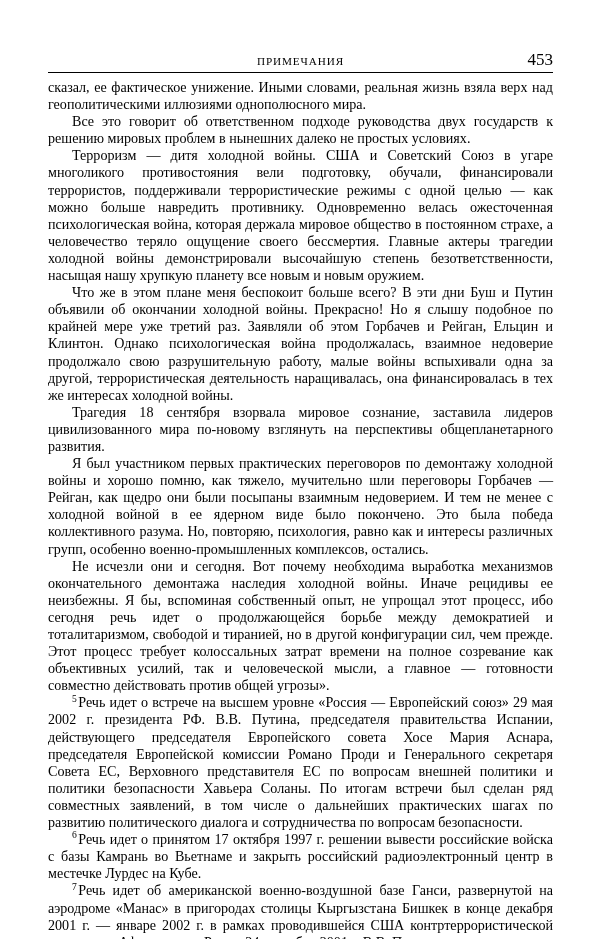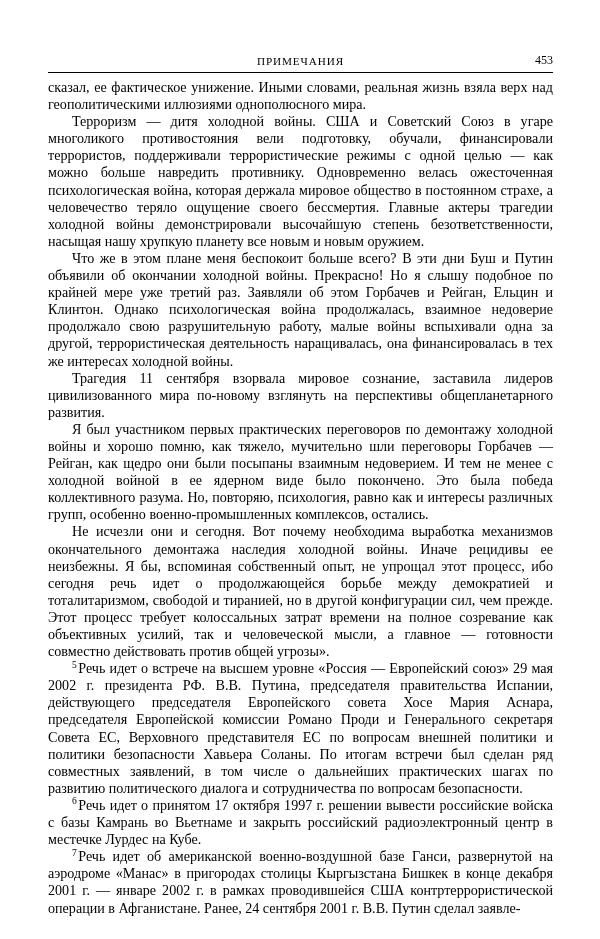--- a/index.html
+++ b/index.html
@@ -46,21 +46,21 @@
     text-align: center;
     font-size: 11.2px;
     letter-spacing: 0.9px;
     font-family: "Liberation Serif", "DejaVu Serif", serif;
     line-height: 14px;
   }
   .rh-pageno {
     position: absolute;
     right: 0;
     top: -2px;
-    font-size: 12px;
+    font-size: 17px;
     line-height: 16px;
     font-family: "Liberation Serif", "DejaVu Serif", serif;
   }
   .rh-rule {
     position: absolute;
     left: 0;
     right: 0;
     top: 18px;
     height: 0;
     border-top: 1.5px solid #000;
@@ -116,27 +116,28 @@
       <div class="rh-title">ПРИМЕЧАНИЯ</div>
       <div class="rh-pageno">453</div>
       <div class="rh-rule"></div>
     </div>
   </div>
 
   <div class="textblock">
 
     <p class="para noindent"><span class="txt">сказал, ее фактическое унижение. Иными словами, реальная жизнь взяла верх над геополитическими иллюзиями однополюсного мира.</span></p>
 
+    <p class="para"><span class="txt">Все это говорит об ответственном подходе руководства двух государств к решению мировых проблем в нынешних далеко не простых условиях.</span></p>
 
 
     <p class="para"><span class="txt">Терроризм — дитя холодной войны. США и Советский Союз в угаре многоликого противостояния вели подготовку, обучали, финансировали террористов, поддерживали террористические режимы с одной целью — как можно больше навредить противнику. Одновременно велась ожесточенная психологическая война, которая держала мировое общество в постоянном страхе, а человечество теряло ощущение своего бессмертия. Главные актеры трагедии холодной войны демонстрировали высочайшую степень безответственности, насыщая нашу хрупкую планету все новым и новым оружием.</span></p>
 
     <p class="para"><span class="txt">Что же в этом плане меня беспокоит больше всего? В эти дни Буш и Путин объявили об окончании холодной войны. Прекрасно! Но я слышу подобное по крайней мере уже третий раз. Заявляли об этом Горбачев и Рейган, Ельцин и Клинтон. Однако психологическая война продолжалась, взаимное недоверие продолжало свою разрушительную работу, малые войны вспыхивали одна за другой, террористическая деятельность наращивалась, она финансировалась в тех же интересах холодной войны.</span></p>
 
-    <p class="para"><span class="txt">Трагедия 11 сентября взорвала мировое сознание, заставила лидеров цивилизованного мира по-новому взглянуть на перспективы общепланетарного развития.</span></p>
+    <p class="para"><span class="txt">Трагедия 18 сентября взорвала мировое сознание, заставила лидеров цивилизованного мира по-новому взглянуть на перспективы общепланетарного развития.</span></p>
 
     <p class="para"><span class="txt">Я был участником первых практических переговоров по демонтажу холодной войны и хорошо помню, как тяжело, мучительно шли переговоры Горбачев — Рейган, как щедро они были посыпаны взаимным недоверием. И тем не менее с холодной войной в ее ядерном виде было покончено. Это была победа коллективного разума. Но, повторяю, психология, равно как и интересы различных групп, особенно военно-промышленных комплексов, остались.</span></p>
 
     <p class="para"><span class="txt">Не исчезли они и сегодня. Вот почему необходима выработка механизмов окончательного демонтажа наследия холодной войны. Иначе рецидивы ее неизбежны. Я бы, вспоминая собственный опыт, не упрощал этот процесс, ибо сегодня речь идет о продолжающейся борьбе между демократией и тоталитаризмом, свободой и тиранией, но в другой конфигурации сил, чем прежде. Этот процесс требует колоссальных затрат времени на полное созревание как объективных усилий, так и человеческой мысли, а главное — готовности совместно действовать против общей угрозы».</span></p>
 
     <p class="para"><sup class="fnmark">5</sup><span class="txt">Речь идет о встрече на высшем уровне «Россия — Европейский союз» 29 мая 2002 г. президента РФ. В.В. Путина, председателя правительства Испании, действующего председателя Европейского совета Хосе Мария Аснара, председателя Европейской комиссии Романо Проди и Генерального секретаря Совета ЕС, Верховного представителя ЕС по вопросам внешней политики и политики безопасности Хавьера Соланы. По итогам встречи был сделан ряд совместных заявлений, в том числе о дальнейших практических шагах по развитию политического диалога и сотрудничества по вопросам безопасности.</span></p>
 
     <p class="para"><sup class="fnmark">6</sup><span class="txt">Речь идет о принятом 17 октября 1997 г. решении вывести российские войска с базы Камрань во Вьетнаме и закрыть российский радиоэлектронный центр в местечке Лурдес на Кубе.</span></p>
 
     <p class="para"><sup class="fnmark">7</sup><span class="txt">Речь идет об американской военно-воздушной базе Ганси, развернутой на аэродроме «Манас» в пригородах столицы Кыргызстана Бишкек в конце декабря 2001 г. — январе 2002 г. в рамках проводившейся США контртеррористической операции в Афганистане. Ранее, 24 сентября 2001 г. В.В. Путин сделал заявле-</span></p>

